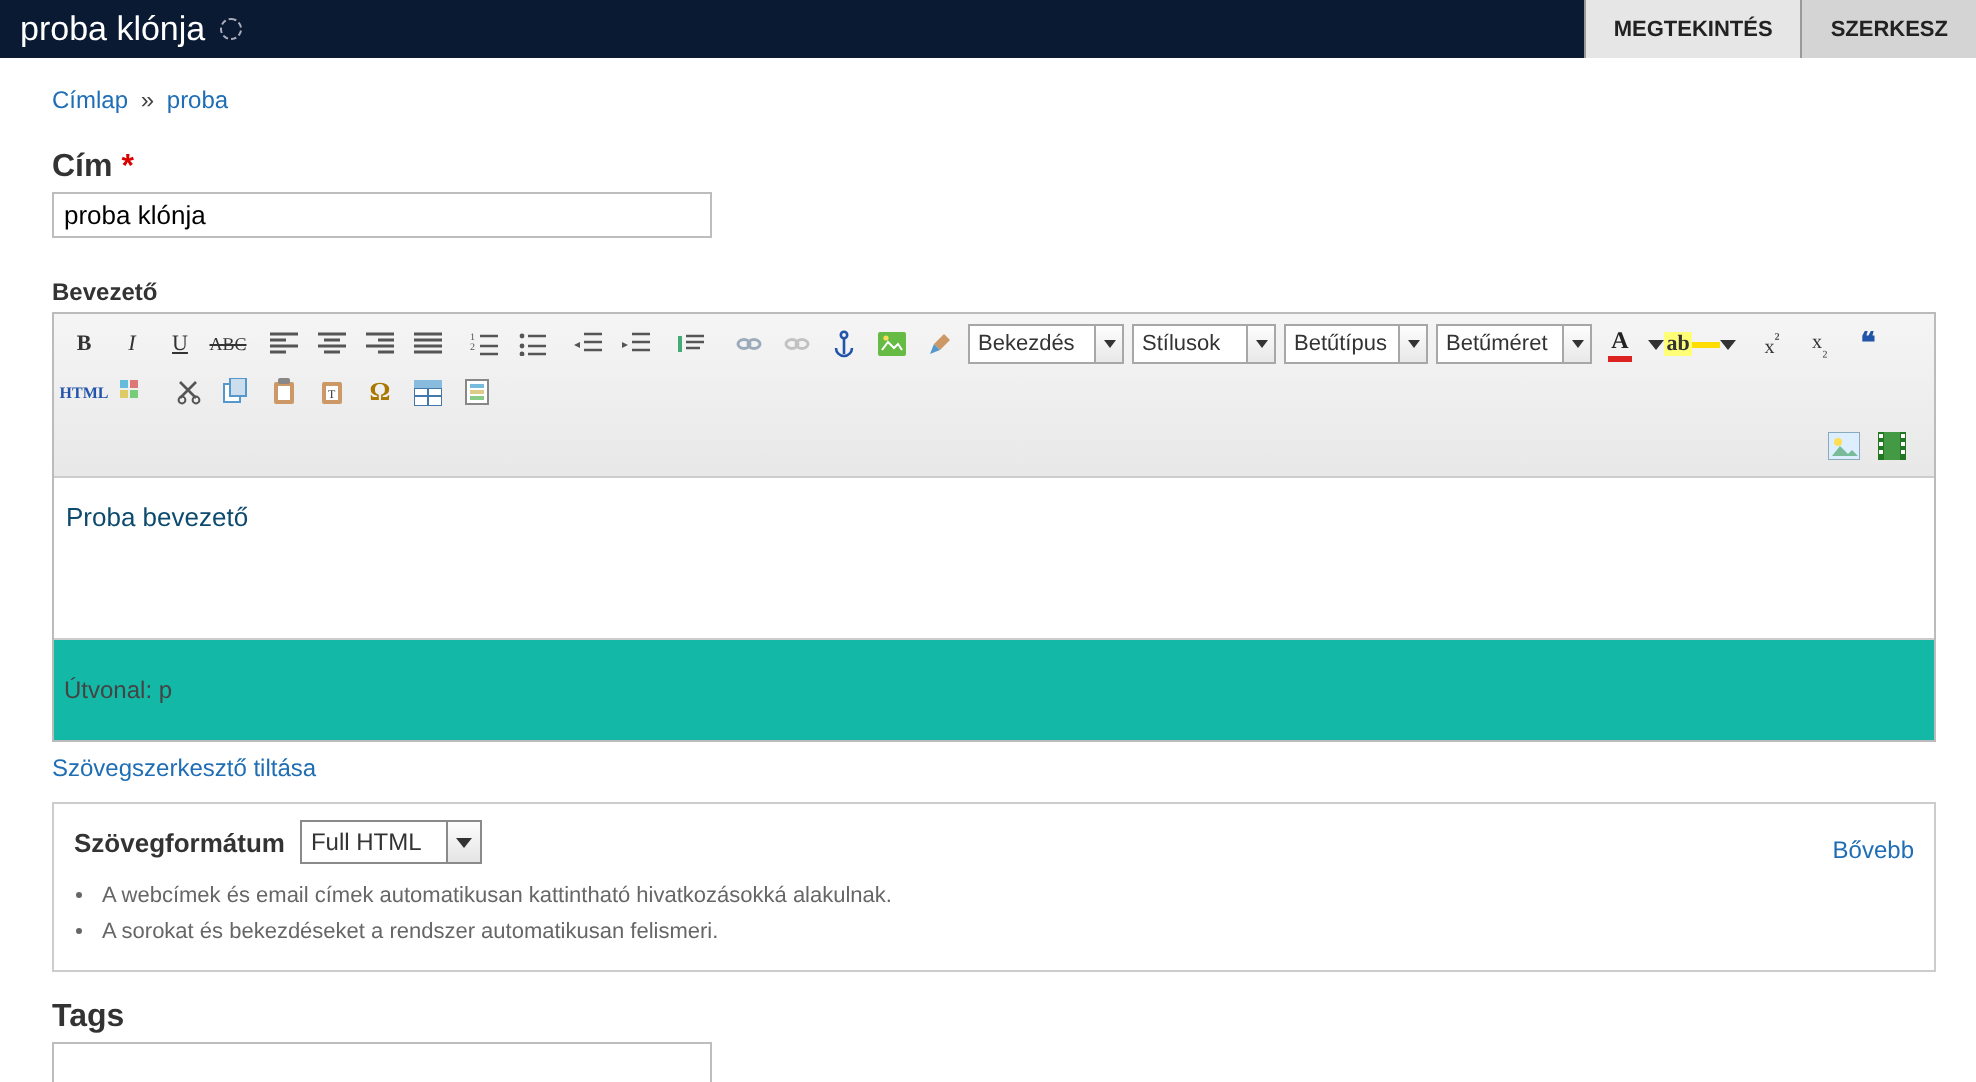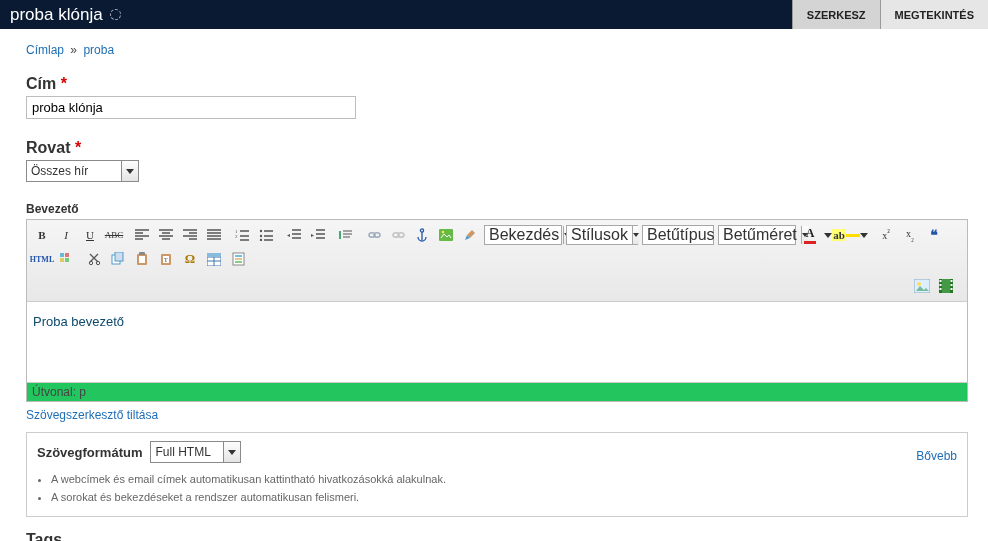--- a/index.html
+++ b/index.html
@@ -22,48 +22,48 @@
 .select-wrap{display:inline-flex;align-items:stretch;border:1px solid #8a8a8a;background:#fff;height:22px}
 .select-wrap .sel-val{padding:2px 6px 2px 4px;font-size:12px;display:flex;align-items:center;min-width:94px}
 .select-wrap .sel-btn{width:17px;border-left:1px solid #8a8a8a;display:flex;align-items:center;justify-content:center;background:linear-gradient(#fdfdfd,#e4e4e4)}
 .sel-arrow{width:0;height:0;border-left:4px solid transparent;border-right:4px solid transparent;border-top:5px solid #333}
 .section-label{font-weight:bold;font-size:12px;margin-bottom:3px}
 .editor{border:1px solid #bbb;margin-bottom:6px}
 .toolbar{background:linear-gradient(#f5f5f5,#e8e8e8);border-bottom:1px solid #ccc;padding:3px;display:flex;flex-wrap:wrap;align-items:center;gap:0;min-height:56px}
 .tbtn{width:22px;height:22px;display:inline-flex;align-items:center;justify-content:center;margin:1px 1px;cursor:pointer;font-size:11px;font-family:Georgia,serif;color:#333;border-radius:2px}
 .tsep{width:4px;height:22px;display:inline-block}
 .tb-select{display:inline-flex;align-items:stretch;border:1px solid #a7a7a7;background:#fff;height:20px;margin:1px 2px}
-.tb-select .v{font-size:16px;padding:2px 4px;display:flex;align-items:center;color:#333}
+.tb-select .v{font-size:11px;padding:2px 4px;display:flex;align-items:center;color:#333}
 .tb-select .b{width:14px;border-left:1px solid #a7a7a7;display:flex;align-items:center;justify-content:center;background:linear-gradient(#fdfdfd,#e8e8e8)}
 .tb-select .b .sel-arrow{border-left:3px solid transparent;border-right:3px solid transparent;border-top:4px solid #333}
 .row2{width:100%;display:flex;justify-content:flex-end;padding:3px 6px 0 0}
 .editor-body{background:#fff;min-height:80px;padding:12px 6px;font-size:13px;color:#0c4a6e}
-.editor-path{background:#22c55e;border-top:1px solid #ccc;font-size:12px;padding:2px 5px;color:#444}
+.editor-path{background:#14b8a6;border-top:1px solid #ccc;font-size:12px;padding:18px 5px;color:#444}
 .link{color:#1f6eb5;text-decoration:none;font-size:12px}
 .format-box{border:1px solid #ccc;padding:8px 10px;margin-top:10px}
 .format-row{display:flex;align-items:flex-end;justify-content:space-between}
 .format-left{display:flex;align-items:center;gap:8px}
 .format-left .lbl{font-weight:bold;font-size:13px}
 .hints{margin:8px 0 2px 14px;color:#666;font-size:11px;line-height:1.6}
 .hints li{margin-bottom:0}
 .tags-input-wrap{position:relative;width:330px}
 .hl{background:#ffff77;color:#333;font-weight:bold;padding:0 1px}
 svg{display:block}
 </style>
 </head>
 <body>
 
 <div class="topbar">
   <div class="topbar-title">
     <span>proba klónja</span>
     <span class="gear-icon"></span>
   </div>
   <div class="tabs">
+    <div class="tab active">MEGTEKINTÉS</div>
     <div class="tab">SZERKESZ</div>
-    <div class="tab active">MEGTEKINTÉS</div>
   </div>
 </div>
 
 <div class="content">
 
   
   <div class="breadcrumb">
     <a href="#">Címlap</a>
     <span class="sep">»</span>
     <a href="#">proba</a>
@@ -72,32 +72,20 @@
   
   <div class="field">
     <label class="field-label">
       <span>Cím</span>
       <span class="req">*</span>
     </label>
     <input class="text-input title-input" value="proba klónja" style="">
   </div>
 
   
-  <div class="field">
-    <label class="field-label">
-      <span>Rovat</span>
-      <span class="req">*</span>
-    </label>
-    <div class="select-wrap">
-      <div class="sel-val">Összes hír</div>
-      <div class="sel-btn">
-          <div class="sel-arrow"></div>
-        </div>
-    </div>
-  </div>
 
   
   <div class="section-label">Bevezető</div>
   <div class="editor">
     <div class="toolbar">
       <span class="tbtn">
           <b>B</b>
         </span>
       <span class="tbtn">
           <i>I</i>

